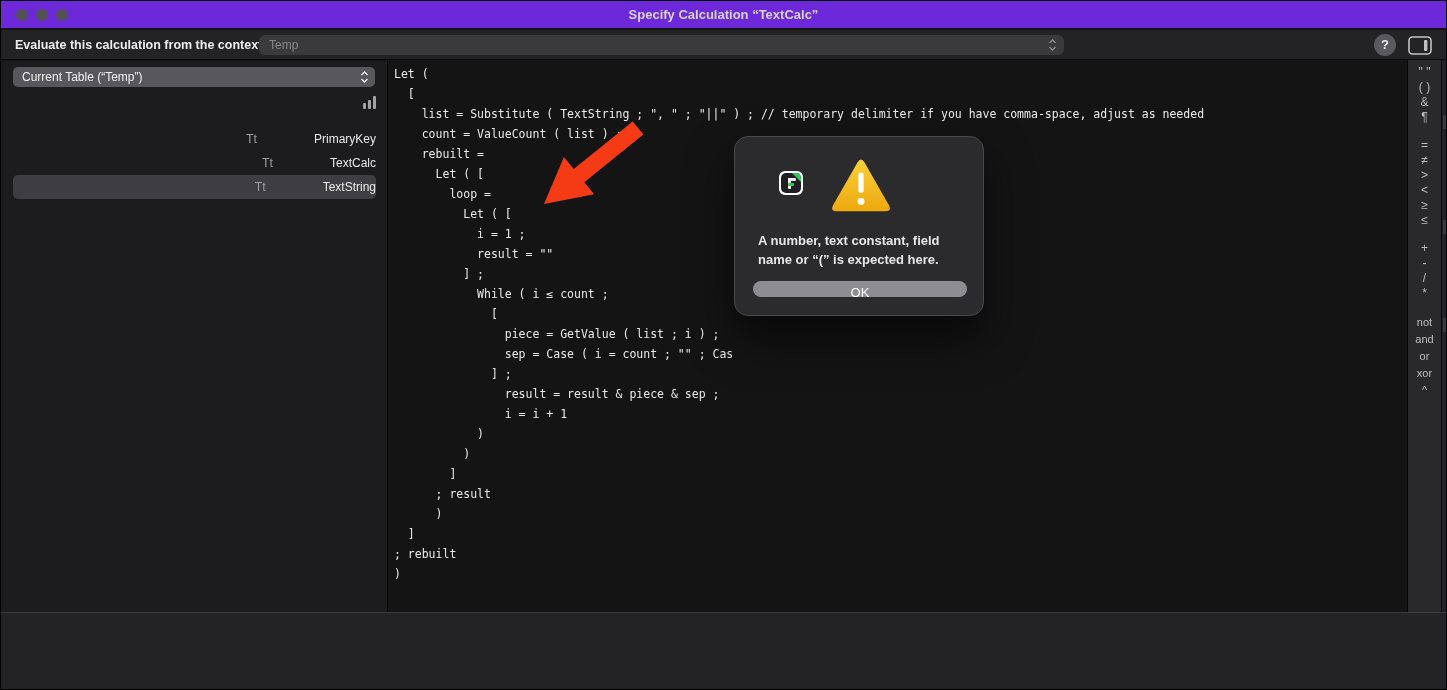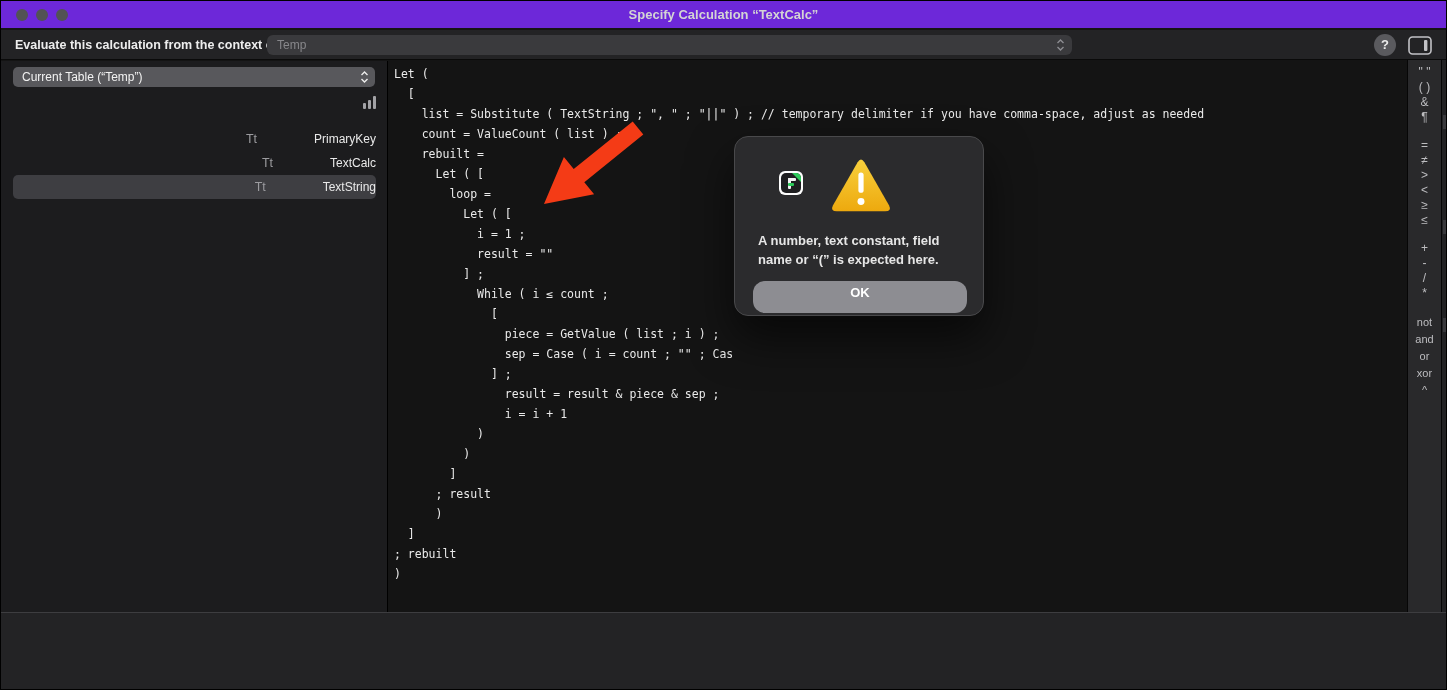--- a/index.html
+++ b/index.html
@@ -13,21 +13,21 @@
   .titlebar { position:absolute; top:0; left:0; right:0; height:28px;
     background:#6d28d9; border-bottom:1px solid #151515; }
   .traffic { position:absolute; top:8px; left:15px; display:flex; gap:8px; }
   .traffic span { width:12px; height:12px; border-radius:50%; background:#525254; }
   .win-title { text-align:center; line-height:28px; font-size:13px; font-weight:bold; color:#d4d4d4; }
   
   .contextbar { position:absolute; top:29px; left:0; right:0; height:30px;
     background:#232325; border-bottom:1px solid #0a0a0a; }
   .ctx-label { position:absolute; left:14px; top:8px; font-size:12.5px; font-weight:bold; color:#ededed; }
   .ctx-select { position:absolute; left:258px; top:5px; width:805px; height:20px;
-    background:#3a3a3d; border-radius:6px; color:#87878b; font-size:12px; line-height:20px; padding-left:10px;margin-left:8px; }
+    background:#3a3a3d; border-radius:6px; color:#87878b; font-size:12px; line-height:20px; padding-left:10px; }
   .ctx-select svg { position:absolute; right:7px; top:4px; }
   .help-btn { position:absolute; right:50px; top:4px; width:22px; height:22px; border-radius:50%;
     background:#5a5a5e; color:#ededed; font-size:13px; font-weight:bold; text-align:center; line-height:22px; }
   .panel-btn { position:absolute; right:13px; top:4px; width:27px; height:22px; display:flex; align-items:center; justify-content:center; }
   
   .sidebar { position:absolute; left:0; top:60px; width:387px; height:551px;
     background:#1c1c1e; border-right:1px solid #000; }
   .table-select { position:absolute; left:12px; top:6px; width:362px; height:20px;
     background:#58585c; border-radius:5px; color:#f2f2f2; font-size:12px; line-height:20px; padding-left:9px; }
   .table-select svg { position:absolute; right:6px; top:4px; }
@@ -68,22 +68,22 @@
   .fm-badge { position:absolute; left:44px; top:34px; width:24px; height:24px;
     background:#fdfdfd; border-radius:6px; padding:2px; }
   .fm-badge .inner { position:relative; width:20px; height:20px; background:#1f1f21; border-radius:5px; overflow:hidden; }
   .fm-badge .fold { position:absolute; right:0; top:0; width:0; height:0;
     border-left:9px solid transparent; border-top:9px solid #2ecb5b; }
   .fm-badge .stem { position:absolute; left:7px; top:5px; width:3px; height:11px; background:#f4f4f4; border-radius:1px; }
   .fm-badge .armtop { position:absolute; left:7px; top:5px; width:8px; height:3px; background:#f4f4f4; border-radius:1px; }
   .fm-badge .armmid { position:absolute; left:7px; top:10px; width:6px; height:3px; background:#2ecb5b; border-radius:1px; }
   .alert-msg { position:absolute; left:23px; top:95px; width:210px;
     font-size:13px; font-weight:bold; line-height:18.5px; color:#e6e6e6; white-space:pre-line; }
-  .alert-ok { position:absolute; left:18px; top:144px; width:214px; height:32px;
-    background:#8d8d92; border-radius:12px; color:#fff; font-size:13px; font-weight:bold;
+  .alert-ok { position:absolute; left:18px; top:144px; width:214px; height:16px;
+    background:#8d8d92; border-radius:12px; color:#fff; font-size:13px; font-weight:normal;
     text-align:center; line-height:24px; }
 </style>
 </head>
 <body>
 
 <div id="window">
 
   <div class="titlebar">
     <div class="traffic">
       <span></span>

